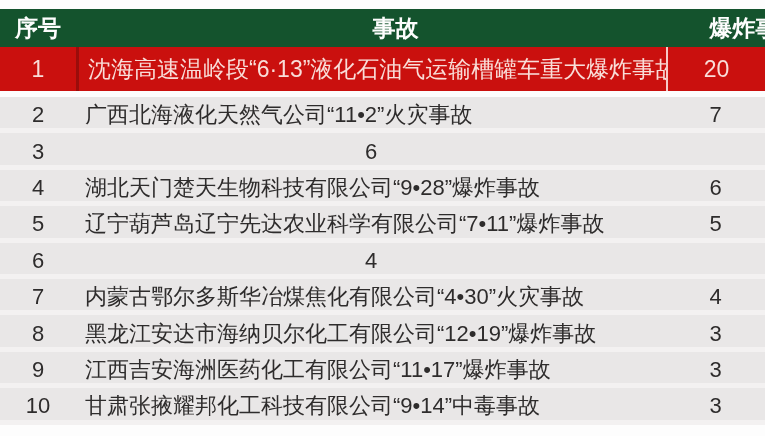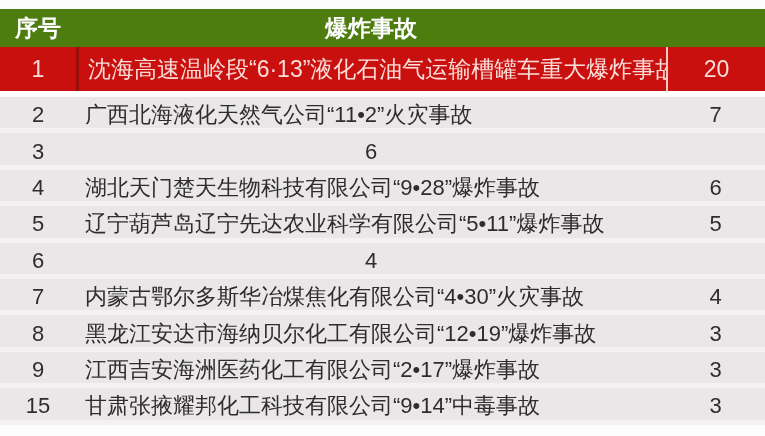--- a/index.html
+++ b/index.html
@@ -22,24 +22,25 @@
     width: 765px;
   }
   .tr {
     display: grid;
     grid-template-columns: 76px 590px 99px;
     align-items: center;
   }
   
   .tr.head {
     height: 38px;
-    background: #4d7c0f;
+    background: #14532d;
     color: #fdfdfd;
     font-size: 23px;
     font-weight: bold;
+    gap: 20px;
   }
   .tr.head .c1, .tr.head .c3 { text-align: center; }
   .tr.head .c2 { text-align: center; }
   
   .tr.highlight {
     height: 44px;
     background: #ca100e;
     color: #f9ddd8;
     font-size: 23px;
     margin-bottom: 6px;
@@ -70,20 +71,21 @@
   .c3 { text-align: center; }
 </style>
 </head>
 <body>
 
 <div class="stage">
   <div class="accident-table">
 
     <div class="tr head">
       <div class="c1">序号</div>
+      <div class="c2">事故</div>
       <div class="c3">爆炸事故</div>
     </div>
 
     <div>
   <div class="tr highlight">
     <div class="c1">1</div>
     <div class="c2">沈海高速温岭段“6·13”液化石油气运输槽罐车重大爆炸事故</div>
     <div class="c3">20</div>
   </div>
 
@@ -99,21 +101,21 @@
   </div>
 
   <div class="tr data">
     <div class="c1">4</div>
     <div class="c2">湖北天门楚天生物科技有限公司“9•28”爆炸事故</div>
     <div class="c3">6</div>
   </div>
 
   <div class="tr data">
     <div class="c1">5</div>
-    <div class="c2">辽宁葫芦岛辽宁先达农业科学有限公司“5•11”爆炸事故</div>
+    <div class="c2">辽宁葫芦岛辽宁先达农业科学有限公司“7•11”爆炸事故</div>
     <div class="c3">5</div>
   </div>
 
   <div class="tr data">
     <div class="c1">6</div>
     <div class="c3">4</div>
   </div>
 
   <div class="tr data">
     <div class="c1">7</div>
@@ -122,25 +124,25 @@
   </div>
 
   <div class="tr data">
     <div class="c1">8</div>
     <div class="c2">黑龙江安达市海纳贝尔化工有限公司“12•19”爆炸事故</div>
     <div class="c3">3</div>
   </div>
 
   <div class="tr data">
     <div class="c1">9</div>
-    <div class="c2">江西吉安海洲医药化工有限公司“2•17”爆炸事故</div>
+    <div class="c2">江西吉安海洲医药化工有限公司“11•17”爆炸事故</div>
     <div class="c3">3</div>
   </div>
 
   <div class="tr data">
-    <div class="c1">15</div>
+    <div class="c1">10</div>
     <div class="c2">甘肃张掖耀邦化工科技有限公司“9•14”中毒事故</div>
     <div class="c3">3</div>
   </div>
 </div>
 
   </div>
 </div>
 
 </body></html>

